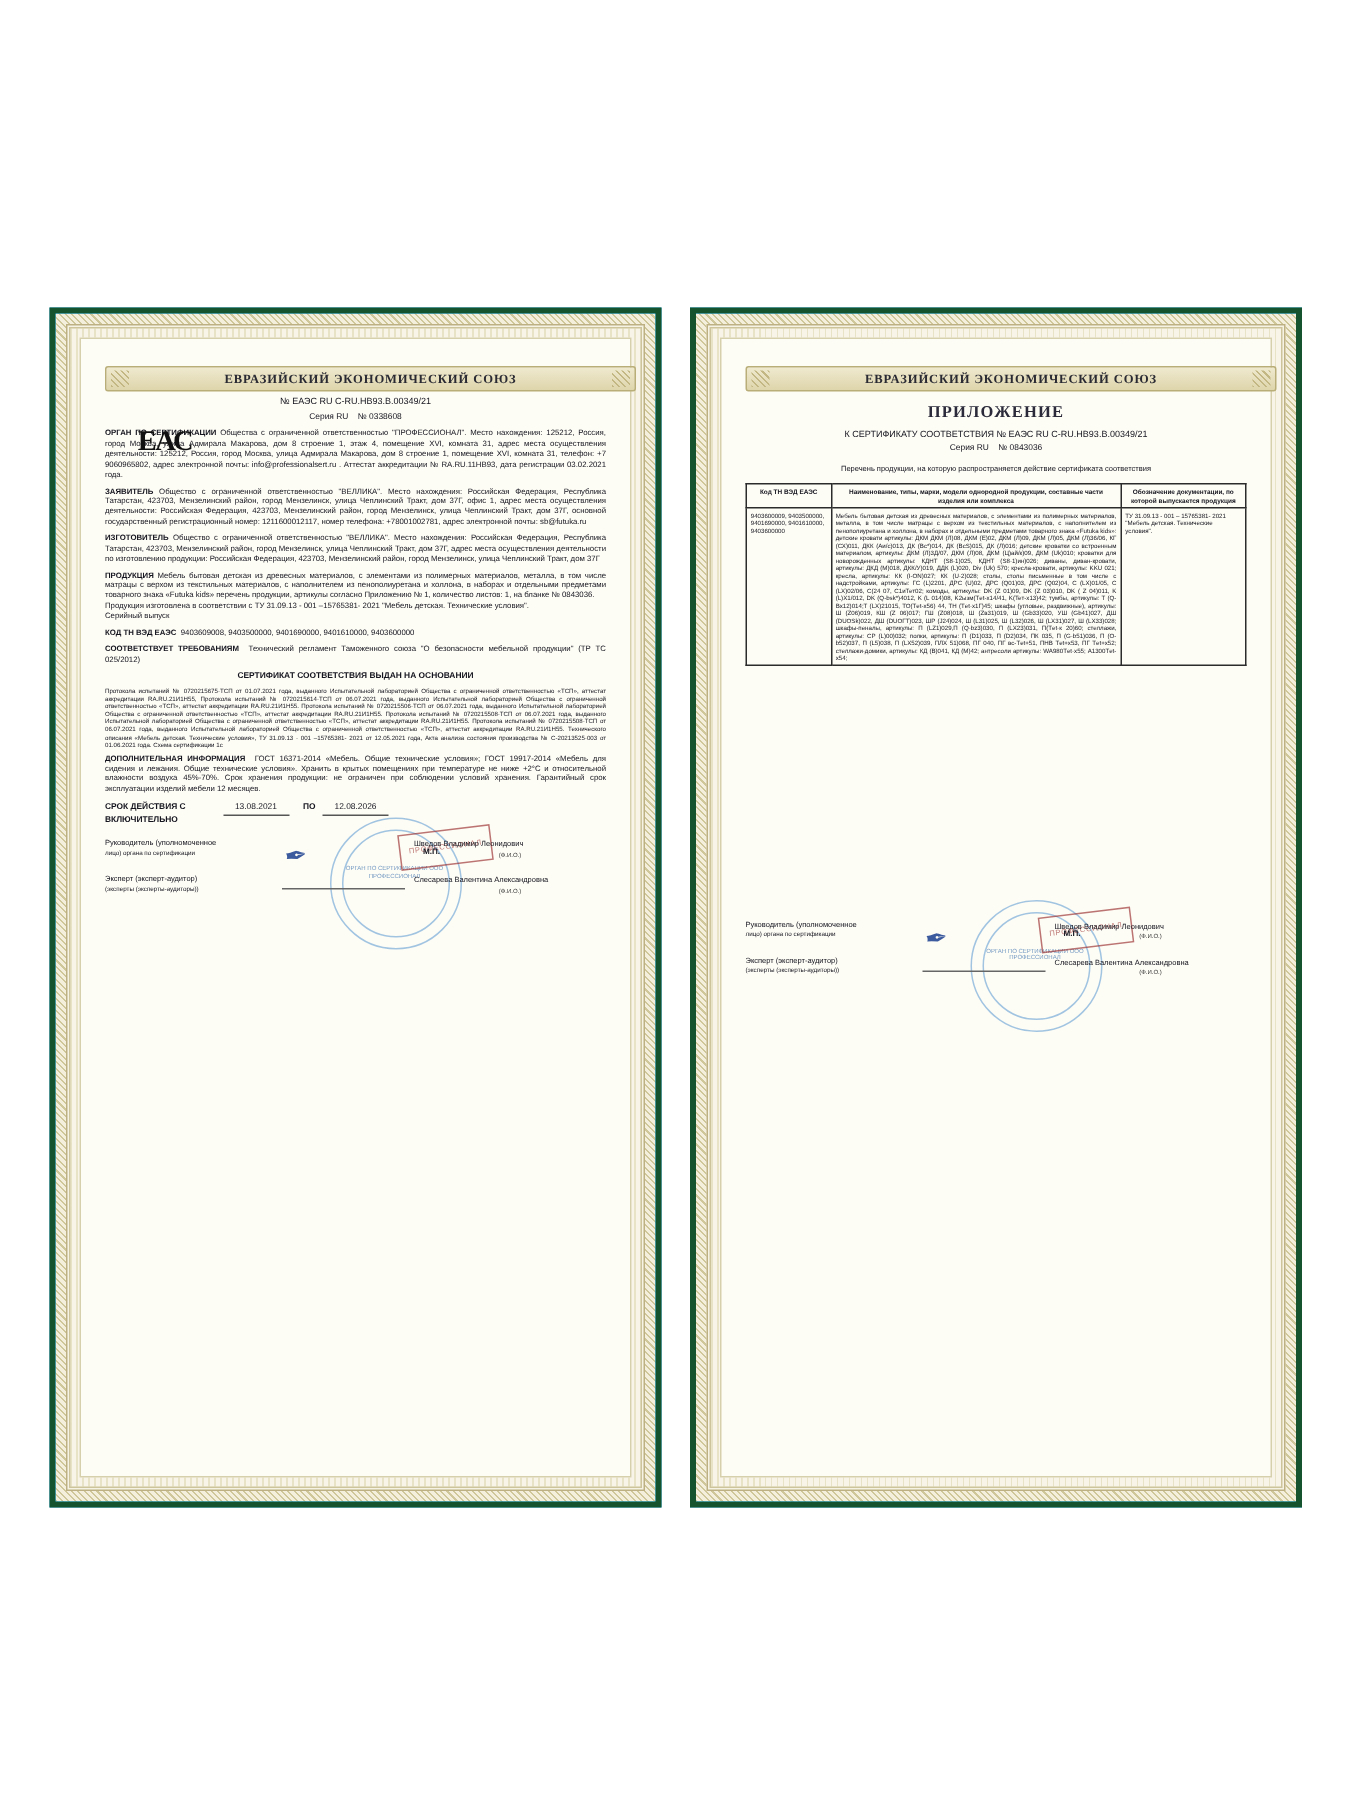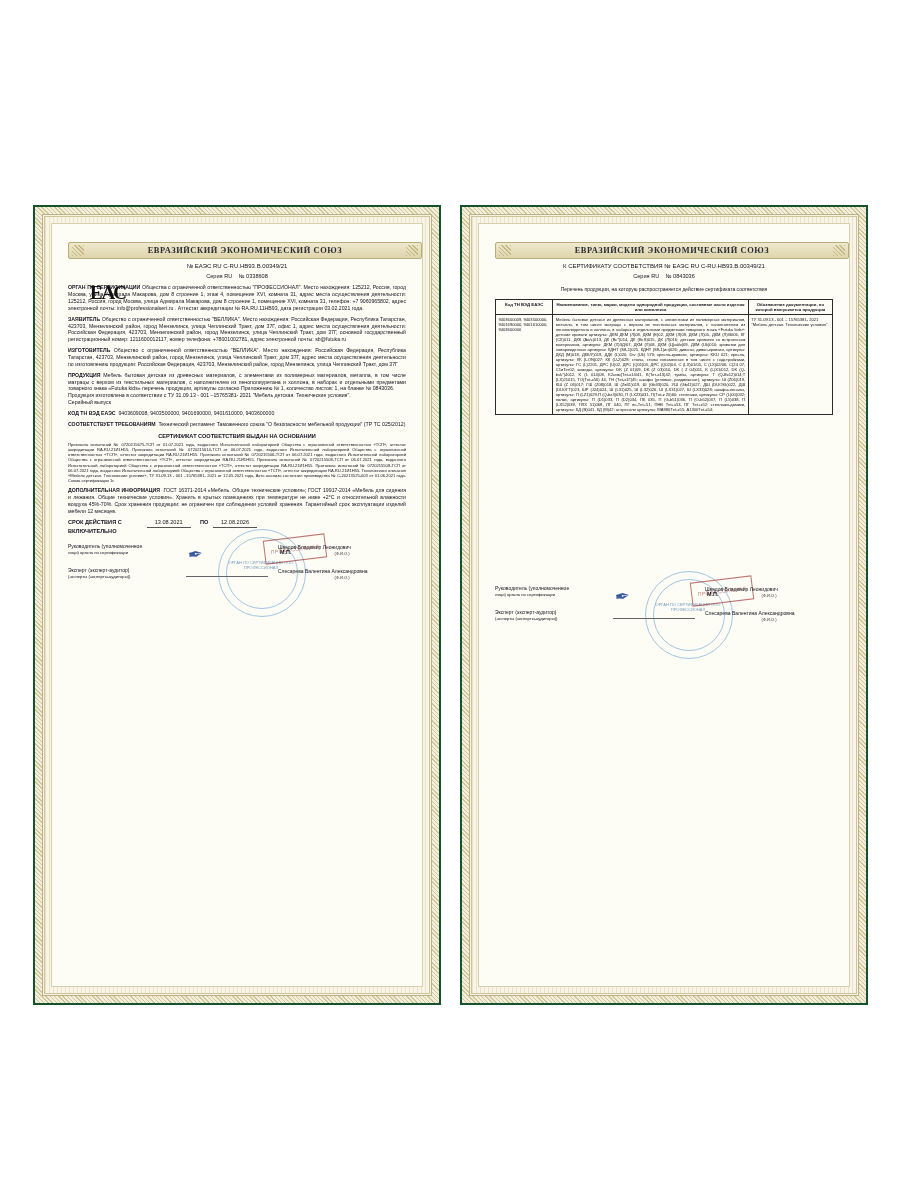--- a/index.html
+++ b/index.html
@@ -5,21 +5,21 @@
   html,body{margin:0;padding:0;}
   body{
     width:900px;height:1200px;background:#ffffff;
     font-family:"Liberation Sans", sans-serif;
     color:#1a1a1a;
   }
   .page{position:relative;width:900px;height:1200px;overflow:hidden;}
   .sheet{
     position:absolute;top:205px;width:408px;height:800px;
     background:#0ea5e9;
-    border:2px solid #14532d;
+    border:4px solid #14532d;
     box-sizing:border-box;
     overflow:hidden;
   }
   .sheet.left{left:33px;}
   .sheet.right{left:460px;}
   
   .frame-outer{
     position:absolute;inset:0;
     background:
       repeating-linear-gradient(45deg,#cfc79a 0px,#cfc79a 1px,#f3efdc 1px,#f3efdc 3px);
@@ -256,20 +256,21 @@
     <div class="frame-outer"></div>
     <div class="frame-mid"></div>
     <div class="frame-in2"></div>
     <div class="paper">
       <div class="content">
 
         <div class="banner">
           <span>ЕВРАЗИЙСКИЙ ЭКОНОМИЧЕСКИЙ СОЮЗ</span>
         </div>
 
+        <div class="doc-title">ПРИЛОЖЕНИЕ</div>
 
         <div class="annex-sub">
           <span>К СЕРТИФИКАТУ СООТВЕТСТВИЯ № ЕАЭС</span>
           <span>RU C-RU.НВ93.В.00349/21</span>
         </div>
 
         <div class="row-serial">
           <span>Серия</span>
           <span class="num">RU</span>
           &nbsp;&nbsp;

